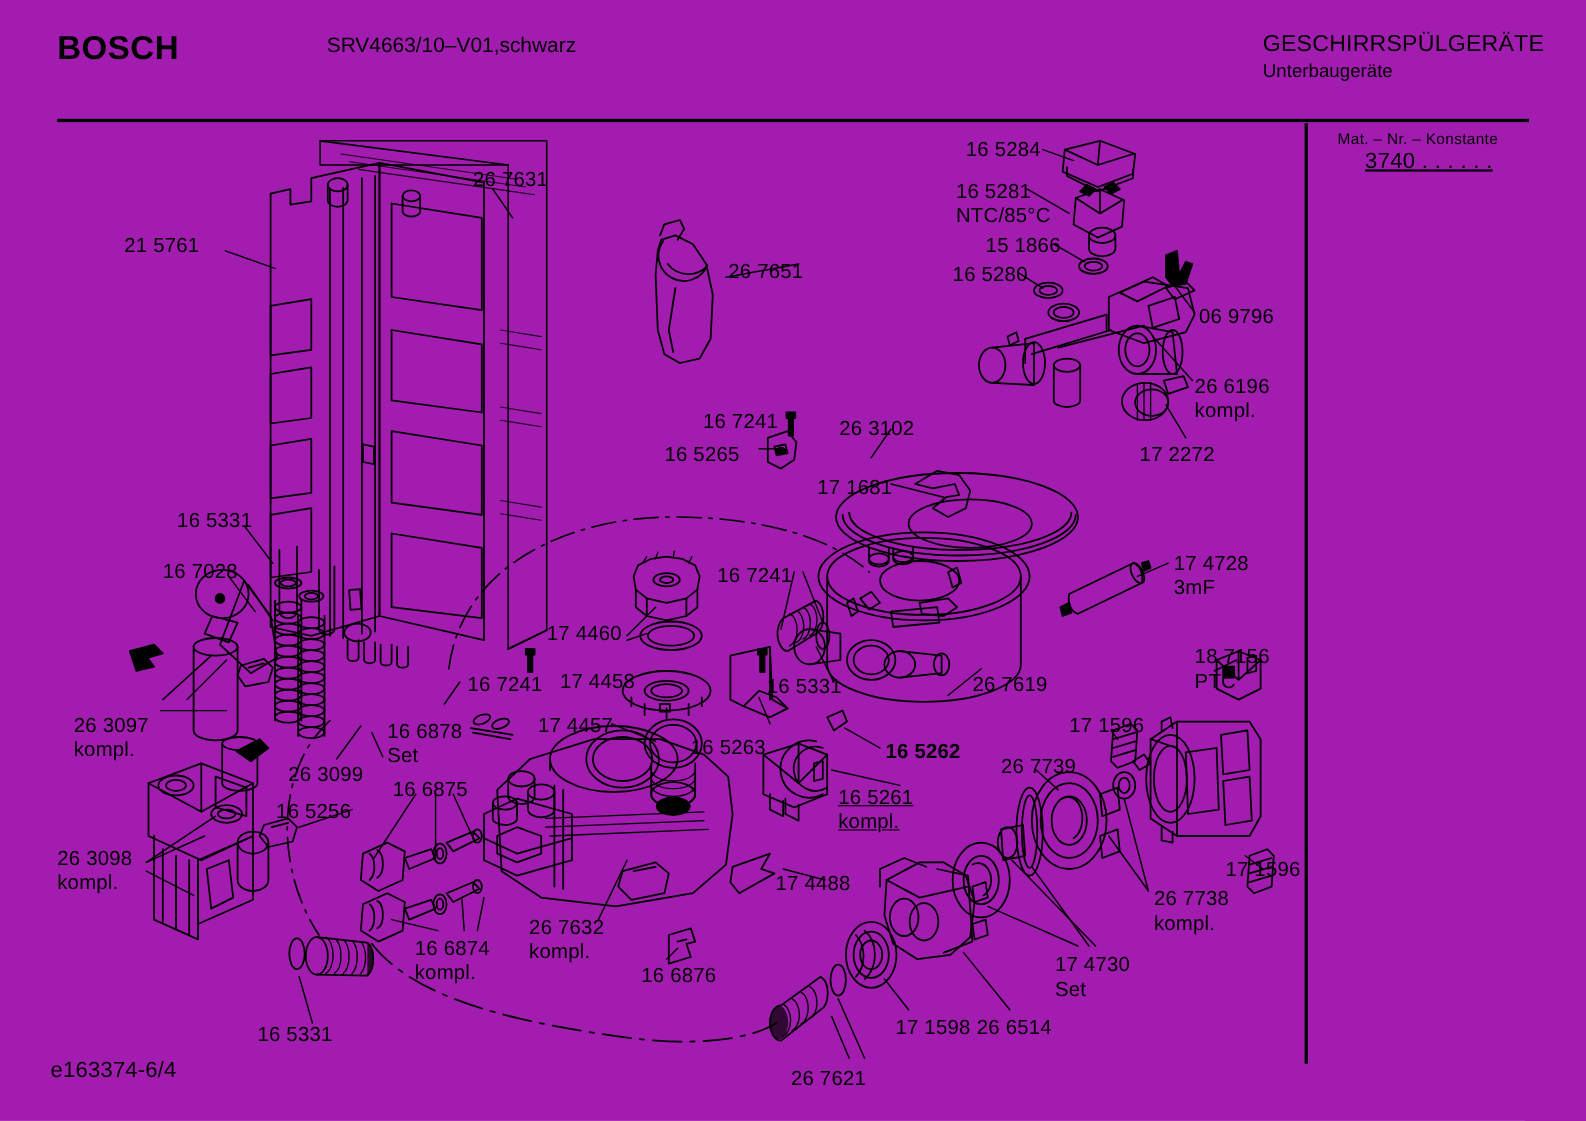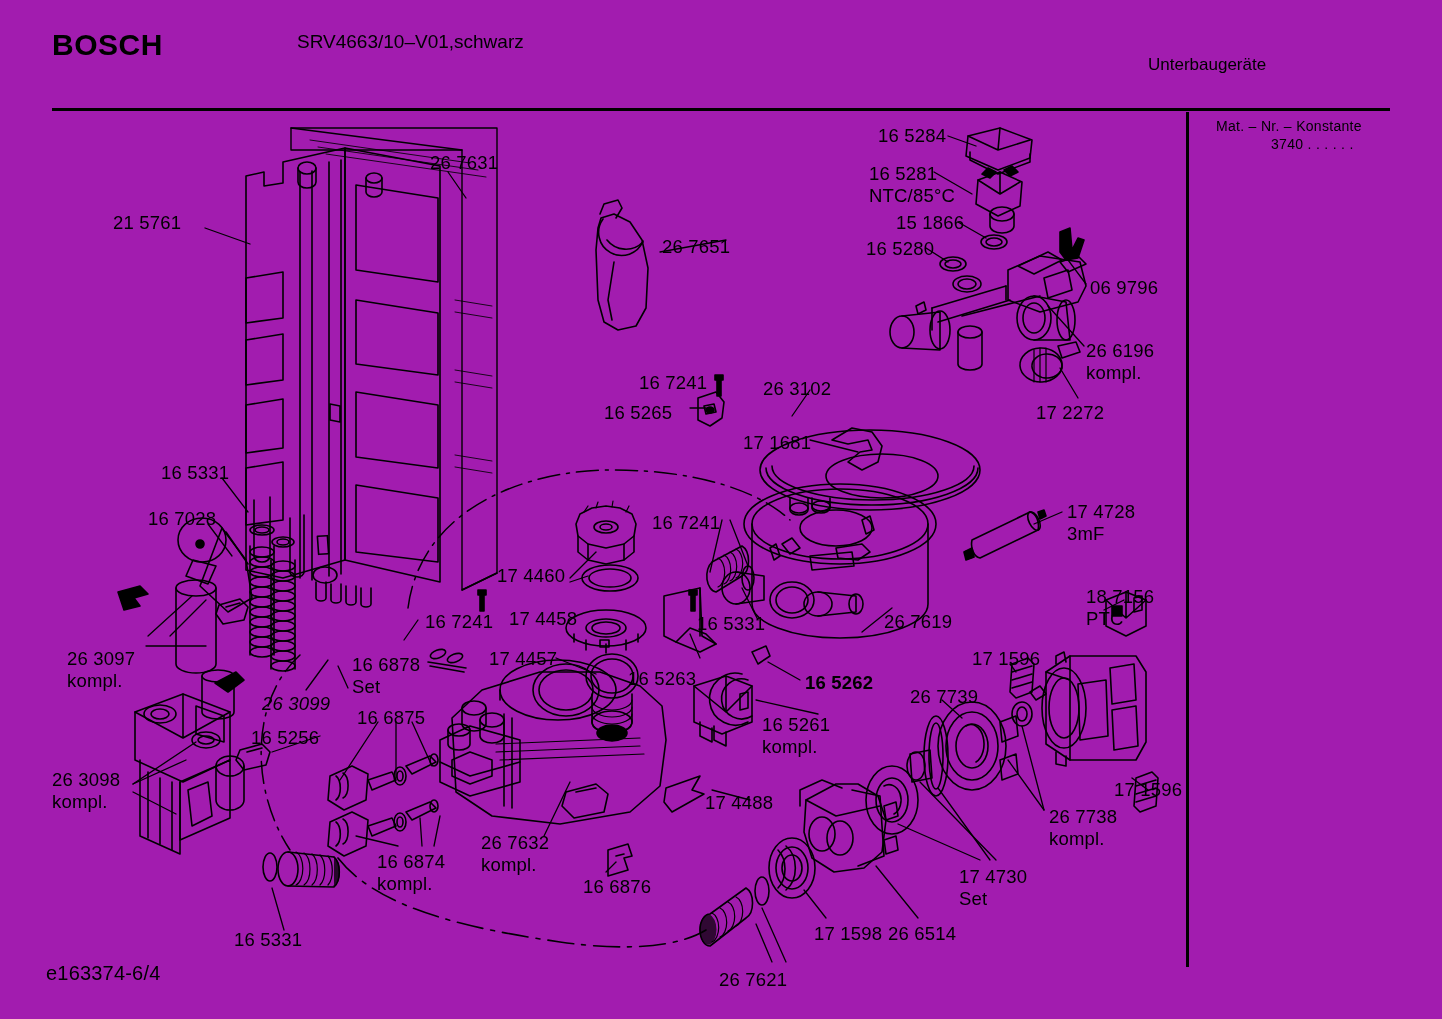--- a/index.html
+++ b/index.html
@@ -70,24 +70,25 @@
 
   .matnr-1 {
     position: absolute;
     left: 1216px;
     top: 118px;
     font-size: 14px;
     letter-spacing: 0.3px;
   }
   .matnr-2 {
     position: absolute;
-    left: 1271px;
+    left: 1241px;
     top: 136px;
-    font-size: 14px;
+    font-size: 20px;
     letter-spacing: 0.3px;
+    text-decoration: underline;
   }
 
   .footer-code {
     position: absolute;
     left: 46px;
     top: 962px;
     font-size: 20px;
     letter-spacing: 0.2px;
   }
 
@@ -110,20 +111,21 @@
     letter-spacing: 0.2px;
   }
 </style>
 </head>
 <body>
 
 <div id="page">
 
   <div class="brand">BOSCH</div>
   <div class="model-title">SRV4663/10–V01,schwarz</div>
+  <div class="cat-title">GESCHIRRSPÜLGERÄTE</div>
   <div class="cat-sub">Unterbaugeräte</div>
 
   <div class="rule-top"></div>
   <div class="divider-v"></div>
 
   <div class="matnr-1">Mat. – Nr. – Konstante</div>
   <div class="matnr-2">3740  .  .    .   .   .   .</div>
 
   <div class="footer-code">e163374-6/4</div>
 
@@ -668,21 +670,21 @@
 
     </g>
   </svg>
 
   <div id="labels">
       <div class="label" style="left: 430px; top: 152px;"><div>26 7631</div></div>
       <div class="label" style="left: 113px; top: 212px;"><div>21 5761</div></div>
       <div class="label" style="left: 161px; top: 462px;"><div>16 5331</div></div>
       <div class="label" style="left: 148px; top: 508px;"><div>16 7028</div></div>
       <div class="label" style="left: 67px; top: 648px;"><div>26 3097</div><div>kompl.</div></div>
-      <div class="label" style="left: 262px; top: 693px; font-style: italic;"><div>26 3099</div></div>
+      <div class="label" style="left: 262px; top: 693px;"><div>26 3099</div></div>
       <div class="label" style="left: 251px; top: 727px;"><div>16 5256</div></div>
       <div class="label" style="left: 52px; top: 769px;"><div>26 3098</div><div>kompl.</div></div>
       <div class="label" style="left: 234px; top: 929px;"><div>16 5331</div></div>
       <div class="label" style="left: 352px; top: 654px;"><div>16 6878</div><div>Set</div></div>
       <div class="label" style="left: 357px; top: 707px;"><div>16 6875</div></div>
       <div class="label" style="left: 377px; top: 851px;"><div>16 6874</div><div>kompl.</div></div>
       <div class="label" style="left: 425px; top: 611px;"><div>16 7241</div></div>
       <div class="label" style="left: 489px; top: 648px;"><div>17 4457</div></div>
       <div class="label" style="left: 497px; top: 565px;"><div>17 4460</div></div>
       <div class="label" style="left: 509px; top: 608px;"><div>17 4458</div></div>
@@ -690,21 +692,21 @@
       <div class="label" style="left: 583px; top: 876px;"><div>16 6876</div></div>
       <div class="label" style="left: 662px; top: 236px;"><div>26 7651</div></div>
       <div class="label" style="left: 639px; top: 372px;"><div>16 7241</div></div>
       <div class="label" style="left: 604px; top: 402px;"><div>16 5265</div></div>
       <div class="label" style="left: 652px; top: 512px;"><div>16 7241</div></div>
       <div class="label" style="left: 628px; top: 668px;"><div>16 5263</div></div>
       <div class="label" style="left: 697px; top: 613px;"><div>16 5331</div></div>
       <div class="label" style="left: 763px; top: 378px;"><div>26 3102</div></div>
       <div class="label" style="left: 743px; top: 432px;"><div>17 1681</div></div>
       <div class="label" style="left: 805px; top: 672px; font-weight: bold;"><div>16 5262</div></div>
-      <div class="label" style="left: 762px; top: 714px;"><div>16 5261</div><div>kompl.</div></div>
+      <div class="label" style="left: 762px; top: 714px; text-decoration: underline;"><div>16 5261</div><div>kompl.</div></div>
       <div class="label" style="left: 884px; top: 611px;"><div>26 7619</div></div>
       <div class="label" style="left: 705px; top: 792px;"><div>17 4488</div></div>
       <div class="label" style="left: 719px; top: 969px;"><div>26 7621</div></div>
       <div class="label" style="left: 795px; top: 923px; margin-left: 19px;"><div>17 1598</div></div>
       <div class="label" style="left: 888px; top: 923px;"><div>26 6514</div></div>
       <div class="label" style="left: 878px; top: 125px;"><div>16 5284</div></div>
       <div class="label" style="left: 869px; top: 163px;"><div>16 5281</div><div>NTC/85°C</div></div>
       <div class="label" style="left: 896px; top: 212px;"><div>15 1866</div></div>
       <div class="label" style="left: 866px; top: 238px;"><div>16 5280</div></div>
       <div class="label" style="left: 1090px; top: 277px;"><div>06 9796</div></div>

